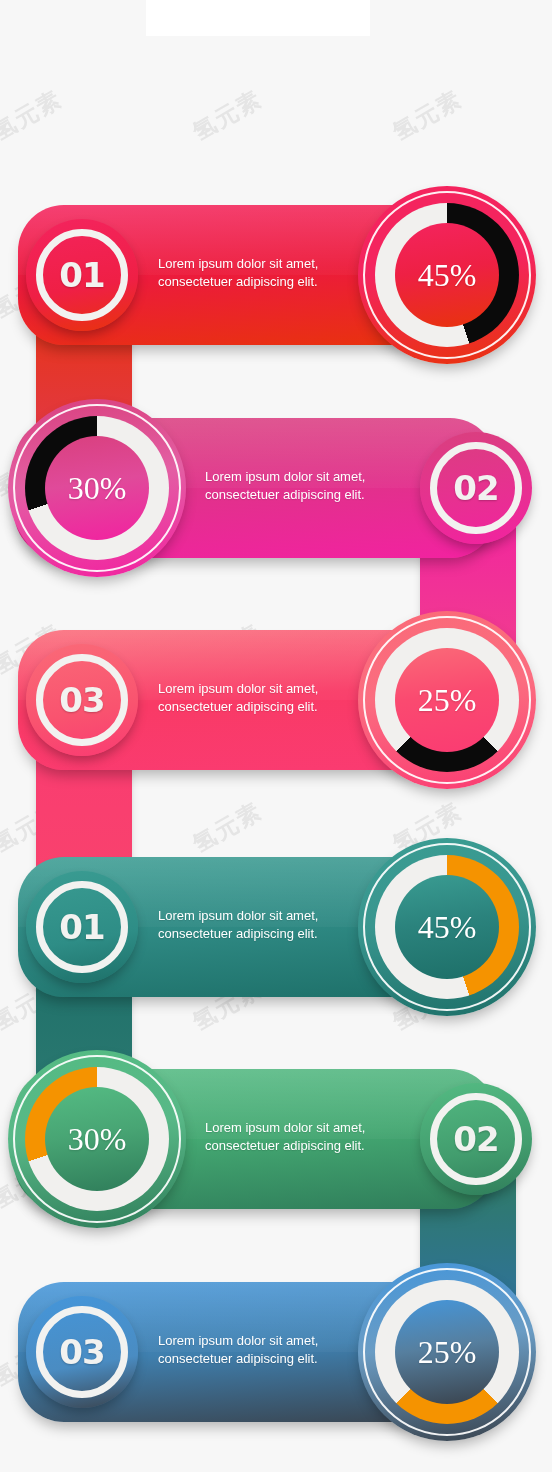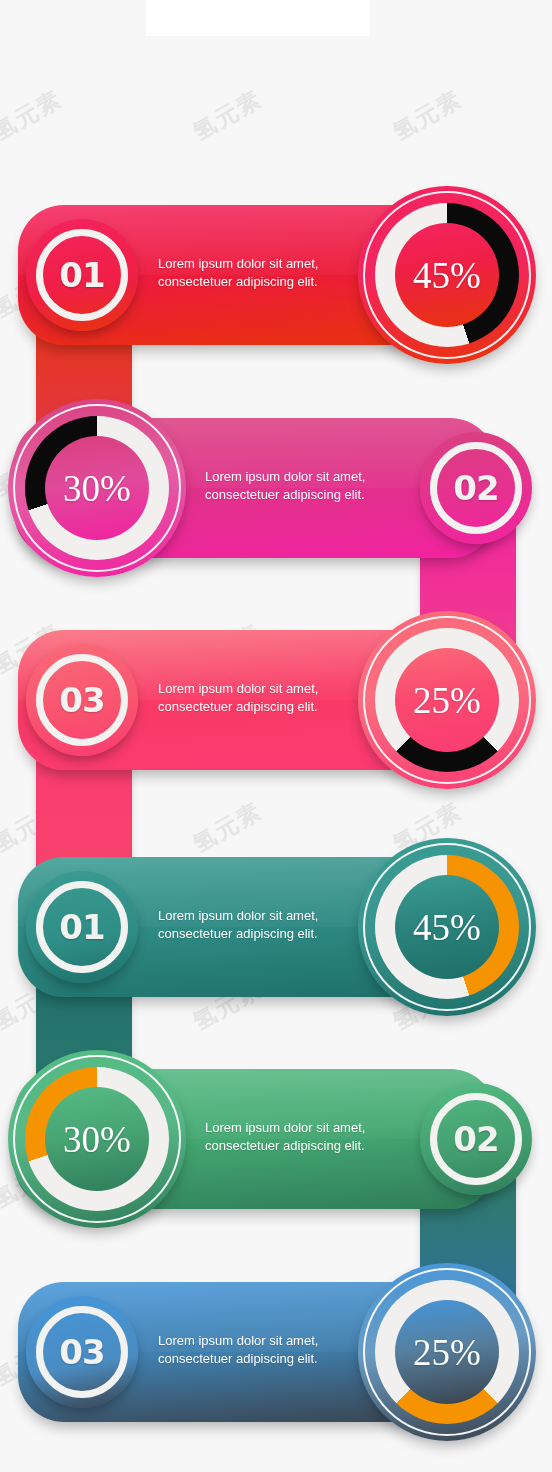--- a/index.html
+++ b/index.html
@@ -77,21 +77,21 @@
   }
   .donut .track{                        
     position:absolute;inset:17px;border-radius:50%;
   }
   .donut .hole{                         
     position:absolute;inset:37px;border-radius:50%;
   }
   .donut .pct{
     position:absolute;inset:0;display:flex;align-items:center;justify-content:center;
     color:#fff;font-family:"Liberation Serif", serif;
-    font-size:37px;font-weight:400;letter-spacing:0px;
+    font-size:32px;font-weight:400;letter-spacing:0px;
     text-shadow:0 1px 2px rgba(0,0,0,.16);
     z-index:3;
   }
 </style>
 </head>
 <body>
 
 <div id="watermarks">
     <div class="wm" style="left: -10px; top: 100px; color: rgb(226, 226, 226);">氢元素</div>
     <div class="wm" style="left: 190px; top: 100px; color: rgb(226, 226, 226);">氢元素</div>

